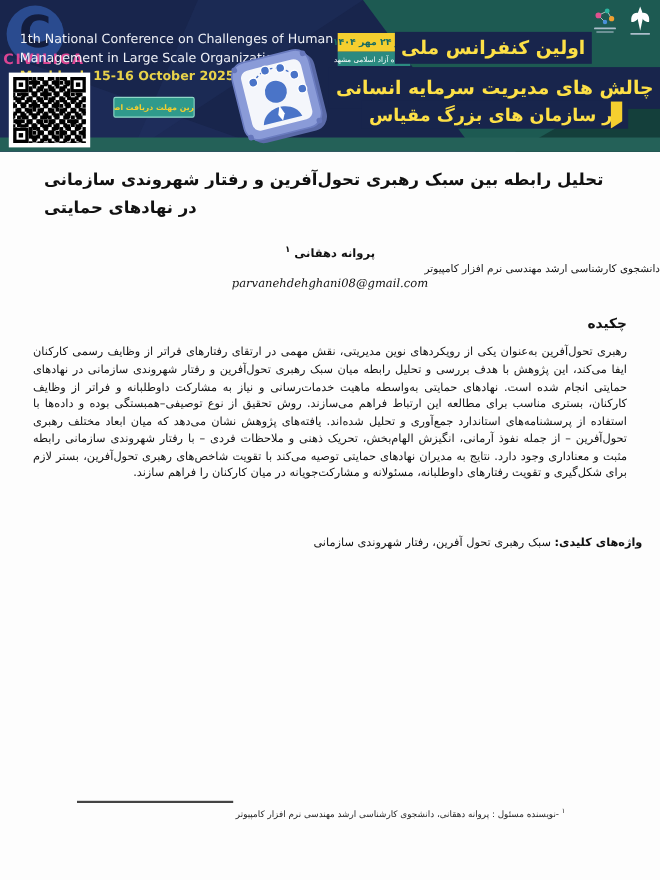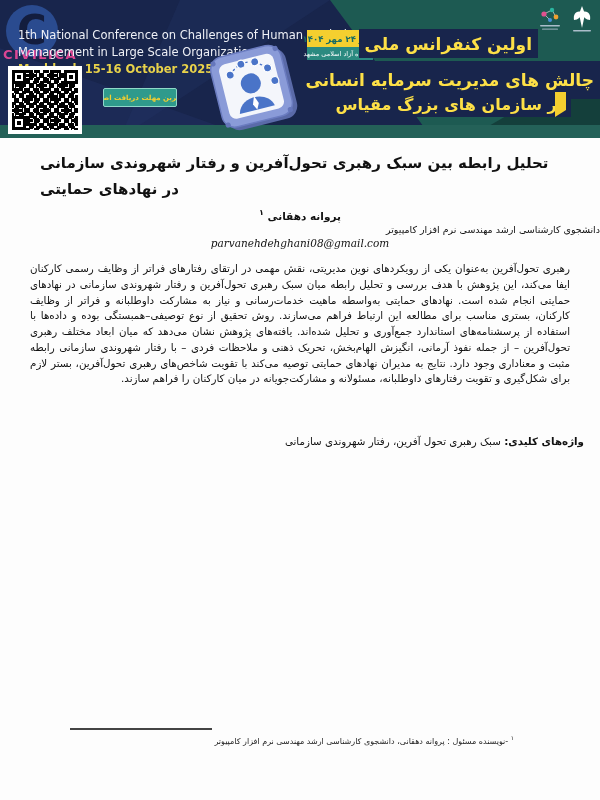--- a/index.html
+++ b/index.html
@@ -58,21 +58,21 @@
   .accent{position:absolute;width:11px;background:#f5cf2f;}
   .accent.a1{right:180px;top:30px;height:27px;clip-path:polygon(0 0,100% 0,100% 100%,0 72%);}
   .accent.a3{right:34px;top:92px;height:25px;clip-path:polygon(0 0,100% 0,100% 72%,0 100%);}
 
   .logos{position:absolute;right:4px;top:4px;width:60px;height:34px;}
 
   
   .content{position:absolute;top:138px;left:0;width:600px;direction:rtl;color:#111;}
   .paper-title{margin:12px auto 0;width:520px;text-align:left;font-weight:bold;
       font-size:15px;line-height:1.75;}
-  .author{margin-top:5px;text-align:center;font-weight:bold;font-size:10.5px;}
+  .author{margin-top:19px;text-align:center;font-weight:bold;font-size:10.5px;}
   .author sup{font-size:8px;}
   .affiliation{margin-top:3px;font-size:9.5px;padding-left:20px;}
   .email{margin-top:2px;text-align:center;font-size:10.5px;direction:ltr;
       font-family:"DejaVu Serif",serif;font-style:italic;}
   .abstract-h{margin:22px 30px 0;font-weight:bold;font-size:12.5px;text-align:right;}
   .abstract{margin:12px 30px 0;font-size:10.3px;line-height:1.53;text-align:justify;}
   .keywords{margin:48px 16px 0;font-size:10.3px;text-align:right;}
   .keywords .kw-label{font-weight:bold;}
 
   .footnote{position:absolute;left:0;top:722px;width:600px;}
@@ -172,20 +172,21 @@
   <div class="content">
     <div class="paper-title">تحلیل رابطه بین سبک رهبری تحول‌آفرین و رفتار شهروندی سازمانی در نهادهای حمایتی</div>
 
     <div class="author">
       <span>پروانه دهقانی</span>
       <sup>۱</sup>
     </div>
     <div class="affiliation">دانشجوی کارشناسی ارشد مهندسی نرم افزار کامپیوتر</div>
     <div class="email">parvanehdehghani08@gmail.com</div>
 
+    <div class="abstract-h">چکیده</div>
     <div class="abstract">رهبری تحول‌آفرین به‌عنوان یکی از رویکردهای نوین مدیریتی، نقش مهمی در ارتقای رفتارهای فراتر از وظایف رسمی کارکنان ایفا می‌کند، این پژوهش با هدف بررسی و تحلیل رابطه میان سبک رهبری تحول‌آفرین و رفتار شهروندی سازمانی در نهادهای حمایتی انجام شده است. نهادهای حمایتی به‌واسطه ماهیت خدمات‌رسانی و نیاز به مشارکت داوطلبانه و فراتر از وظایف کارکنان، بستری مناسب برای مطالعه این ارتباط فراهم می‌سازند. روش تحقیق از نوع توصیفی–همبستگی بوده و داده‌ها با استفاده از پرسشنامه‌های استاندارد جمع‌آوری و تحلیل شده‌اند. یافته‌های پژوهش نشان می‌دهد که میان ابعاد مختلف رهبری تحول‌آفرین – از جمله نفوذ آرمانی، انگیزش الهام‌بخش، تحریک ذهنی و ملاحظات فردی – با رفتار شهروندی سازمانی رابطه مثبت و معناداری وجود دارد. نتایج به مدیران نهادهای حمایتی توصیه می‌کند با تقویت شاخص‌های رهبری تحول‌آفرین، بستر لازم برای شکل‌گیری و تقویت رفتارهای داوطلبانه، مسئولانه و مشارکت‌جویانه در میان کارکنان را فراهم سازند.</div>
 
     <div class="keywords">
       <span class="kw-label">واژه‌های کلیدی:</span>
       <span>سبک رهبری تحول آفرین، رفتار شهروندی سازمانی</span>
     </div>
   </div>
 
   <div class="footnote">
     <div class="fn-rule"></div>

